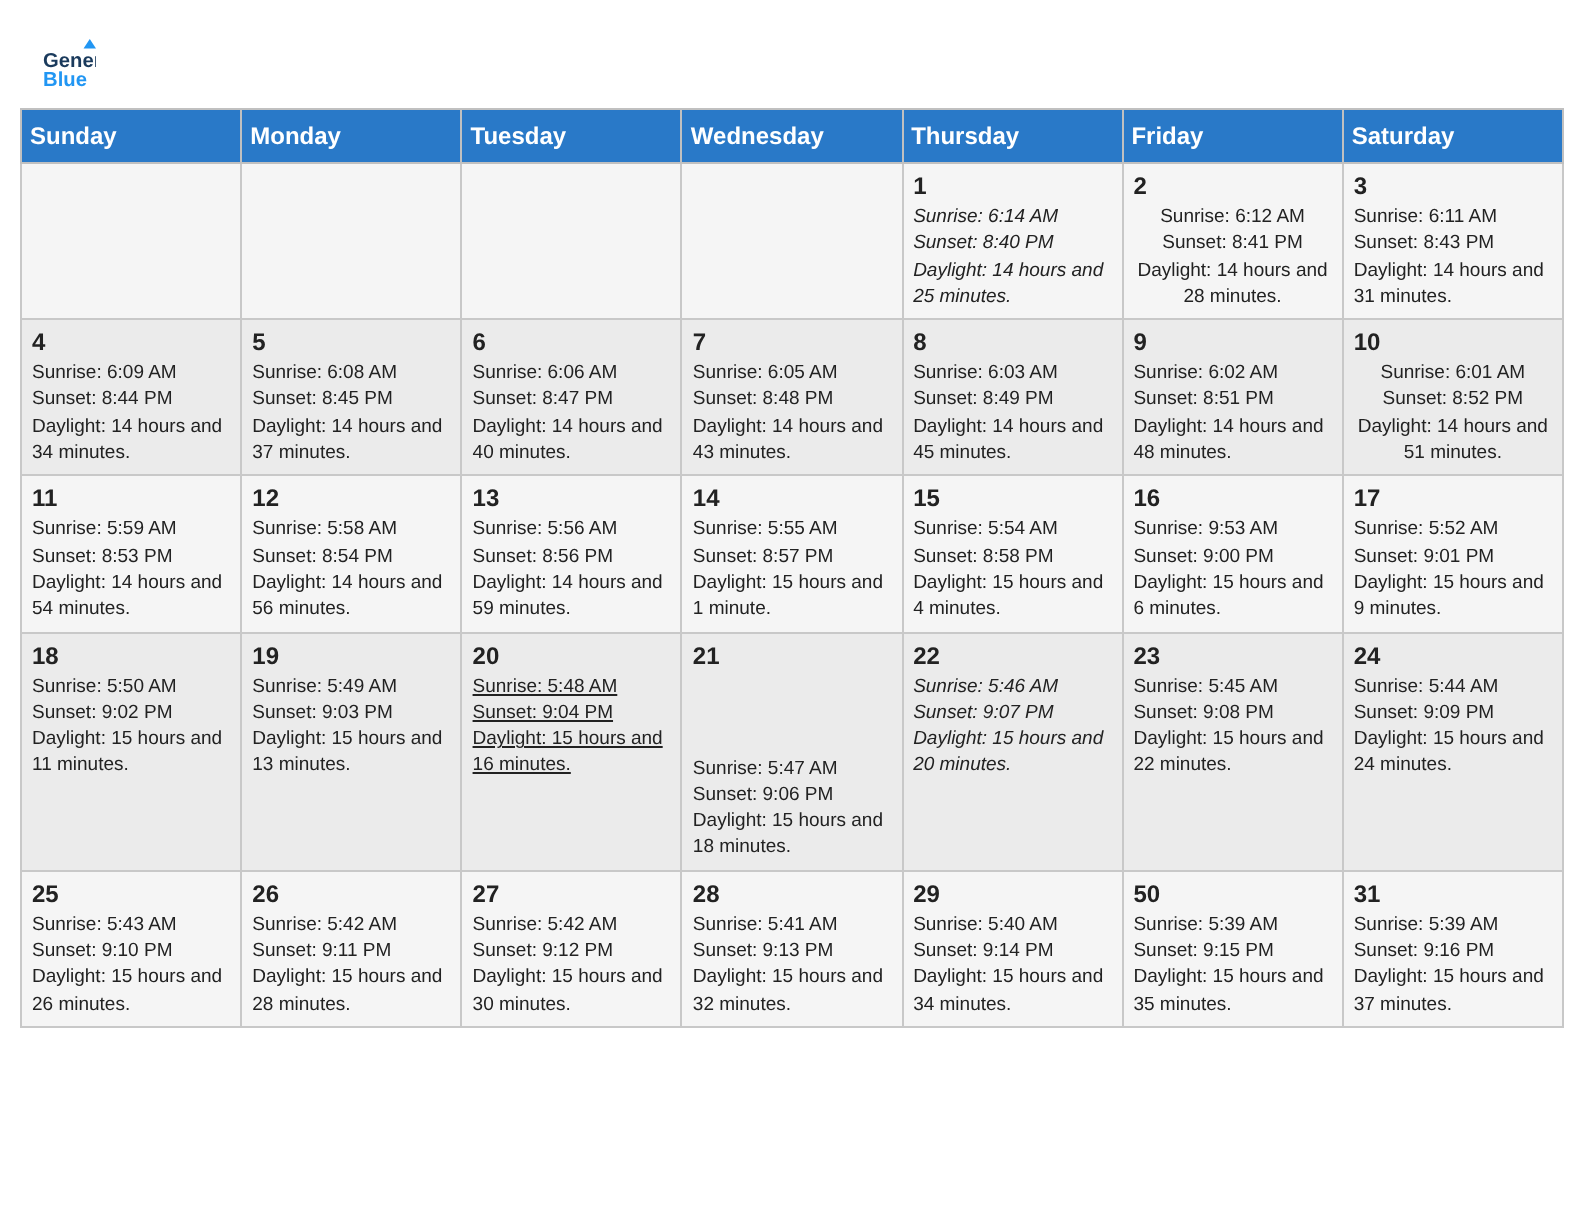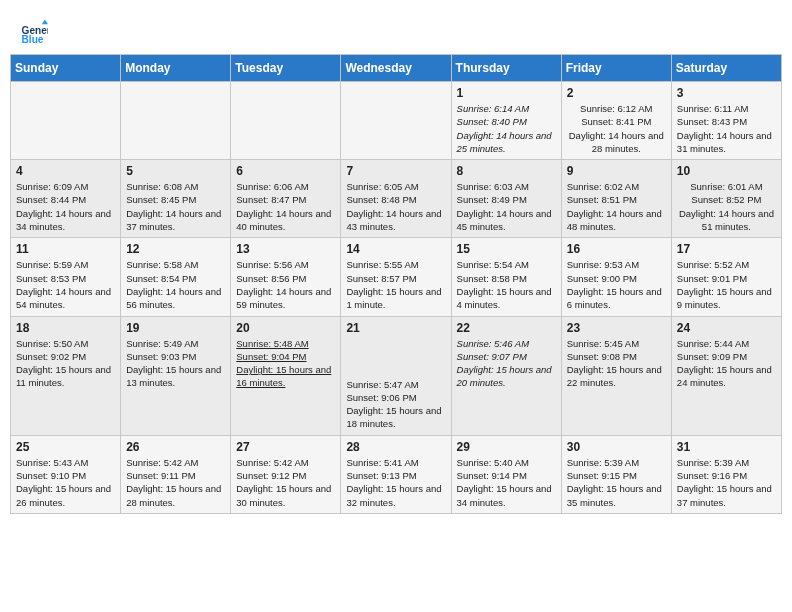--- a/index.html
+++ b/index.html
@@ -296,21 +296,21 @@
 Sunset: 9:13 PM
 Daylight: 15 hours and 32 minutes.</div>
         </td>
         <td>
           <span class="day-num">29</span>
           <div class="cell-text" style="white-space: pre-line;">Sunrise: 5:40 AM
 Sunset: 9:14 PM
 Daylight: 15 hours and 34 minutes.</div>
         </td>
         <td>
-          <span class="day-num">30</span>
+          <span class="day-num">50</span>
           <div class="cell-text" style="white-space: pre-line;">Sunrise: 5:39 AM
 Sunset: 9:15 PM
 Daylight: 15 hours and 35 minutes.</div>
         </td>
         <td>
           <span class="day-num">31</span>
           <div class="cell-text" style="white-space: pre-line;">Sunrise: 5:39 AM
 Sunset: 9:16 PM
 Daylight: 15 hours and 37 minutes.</div>
         </td>

